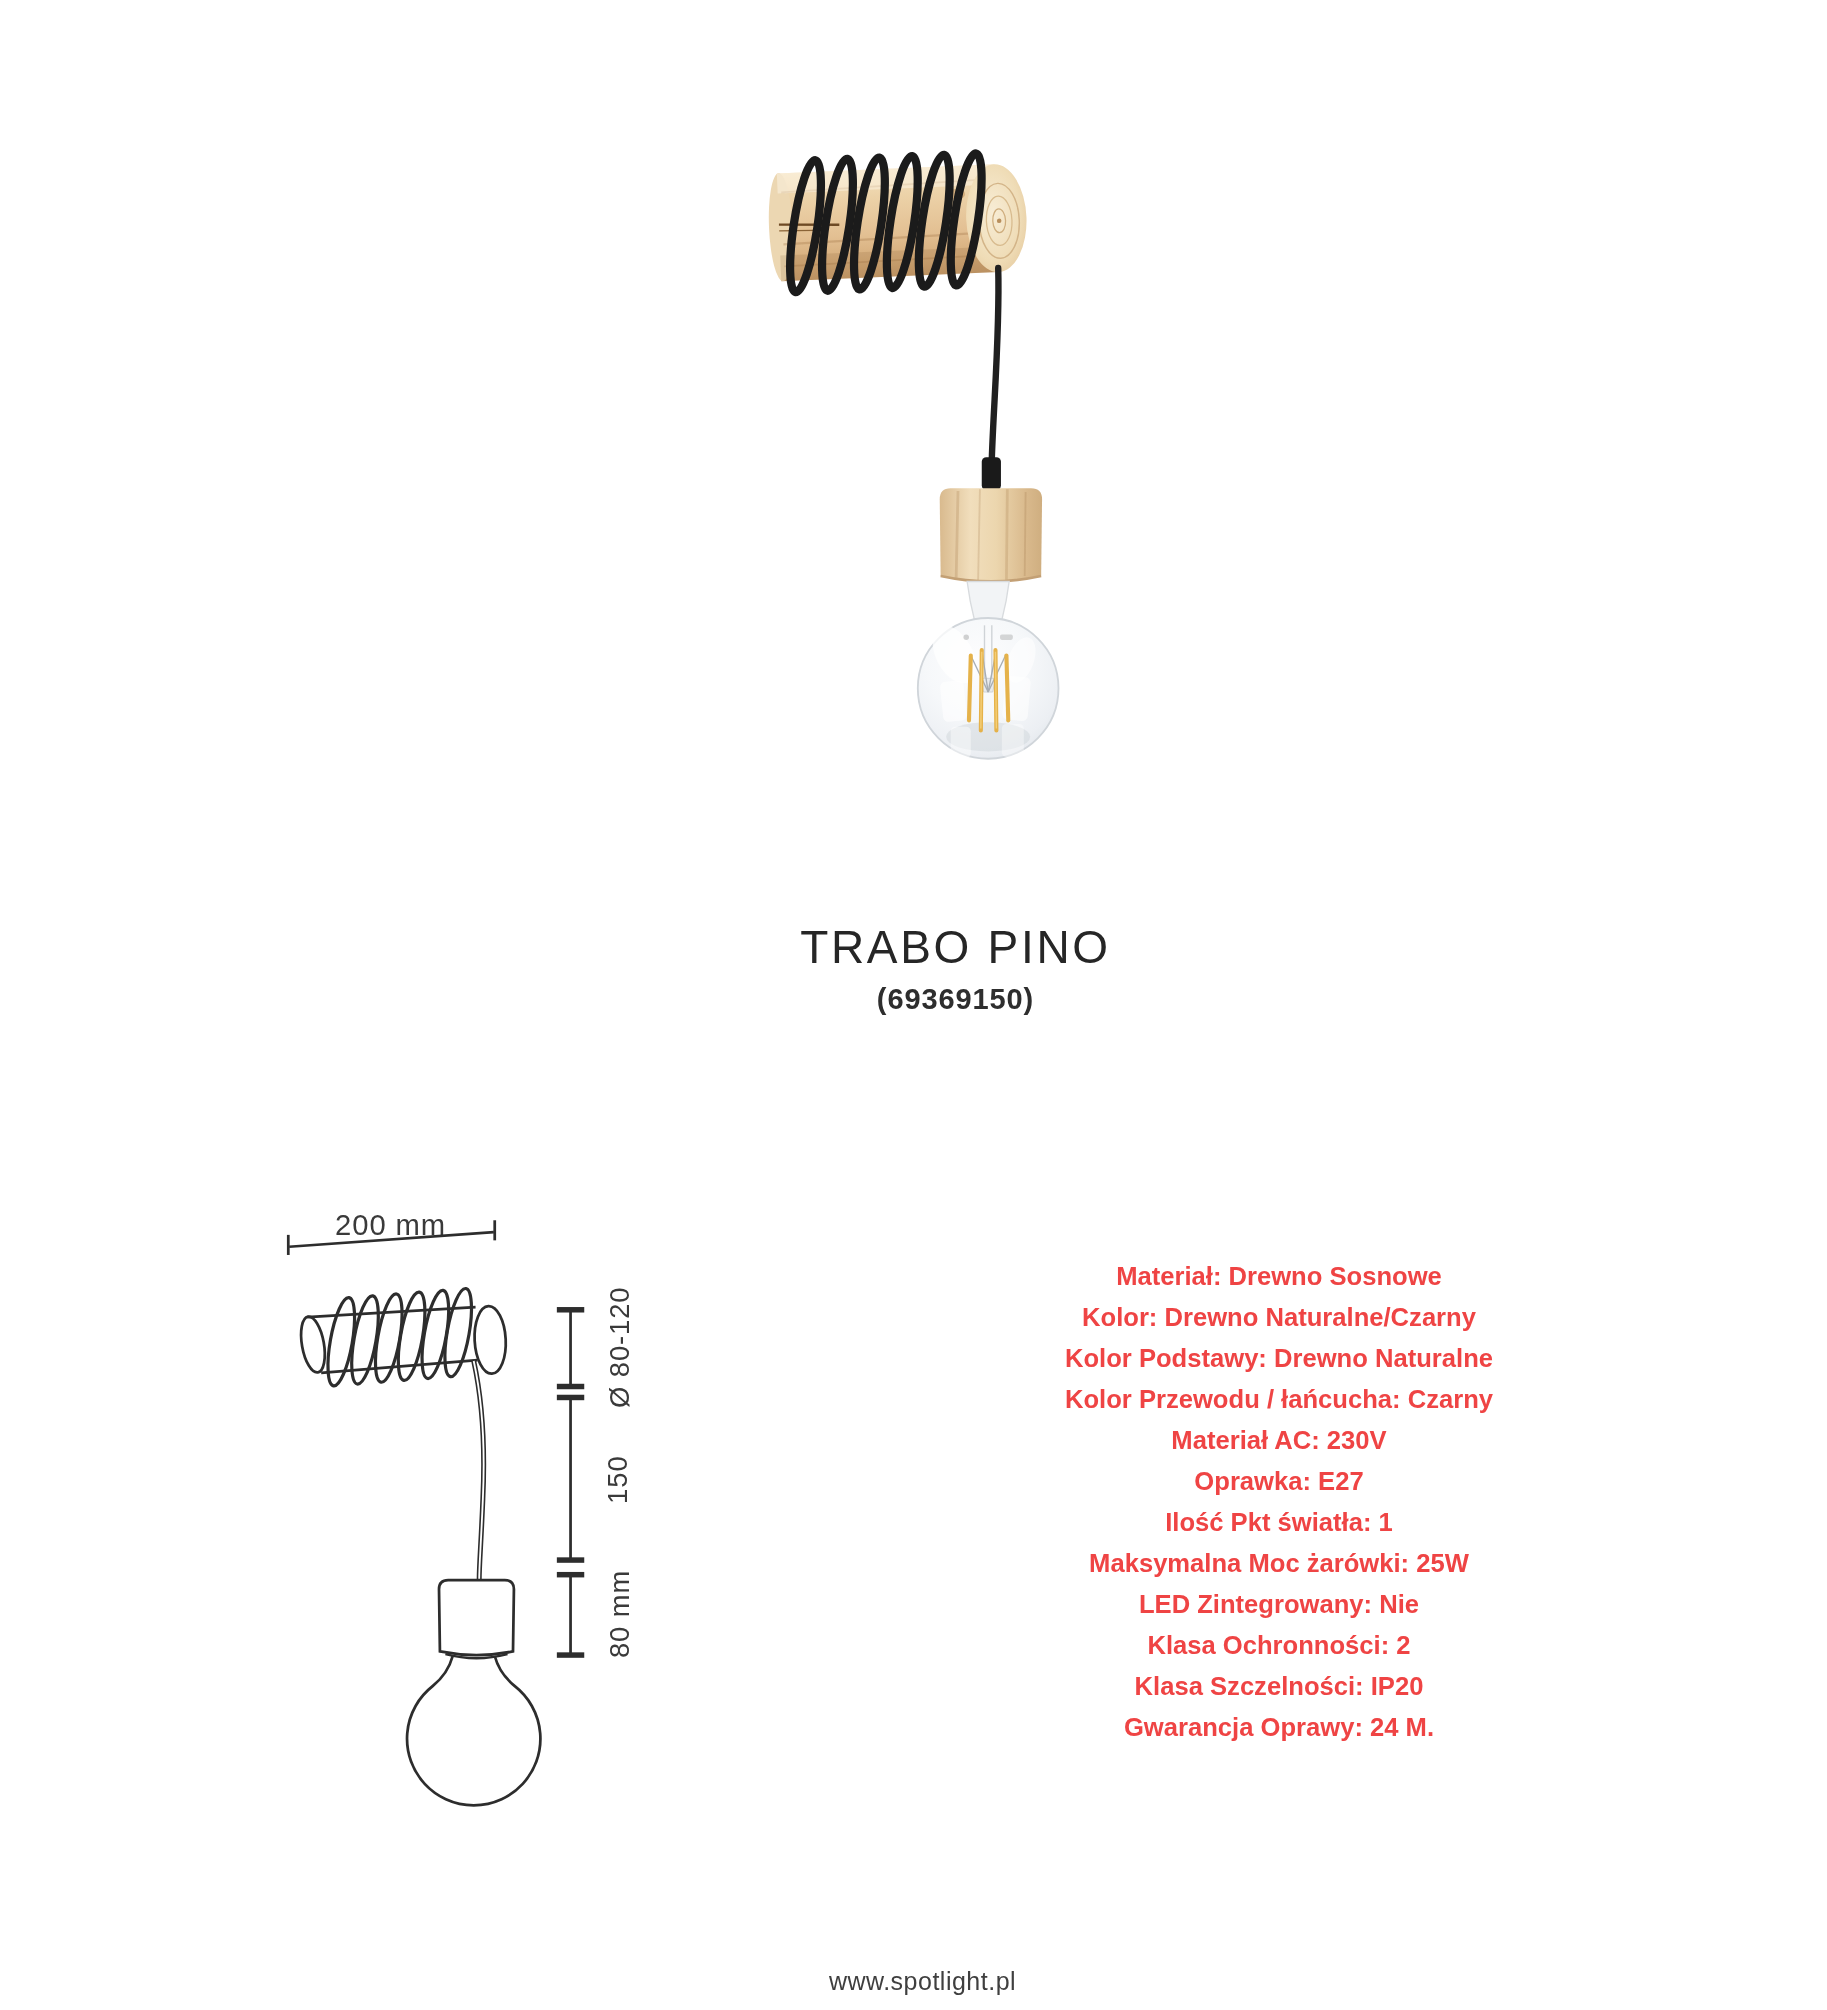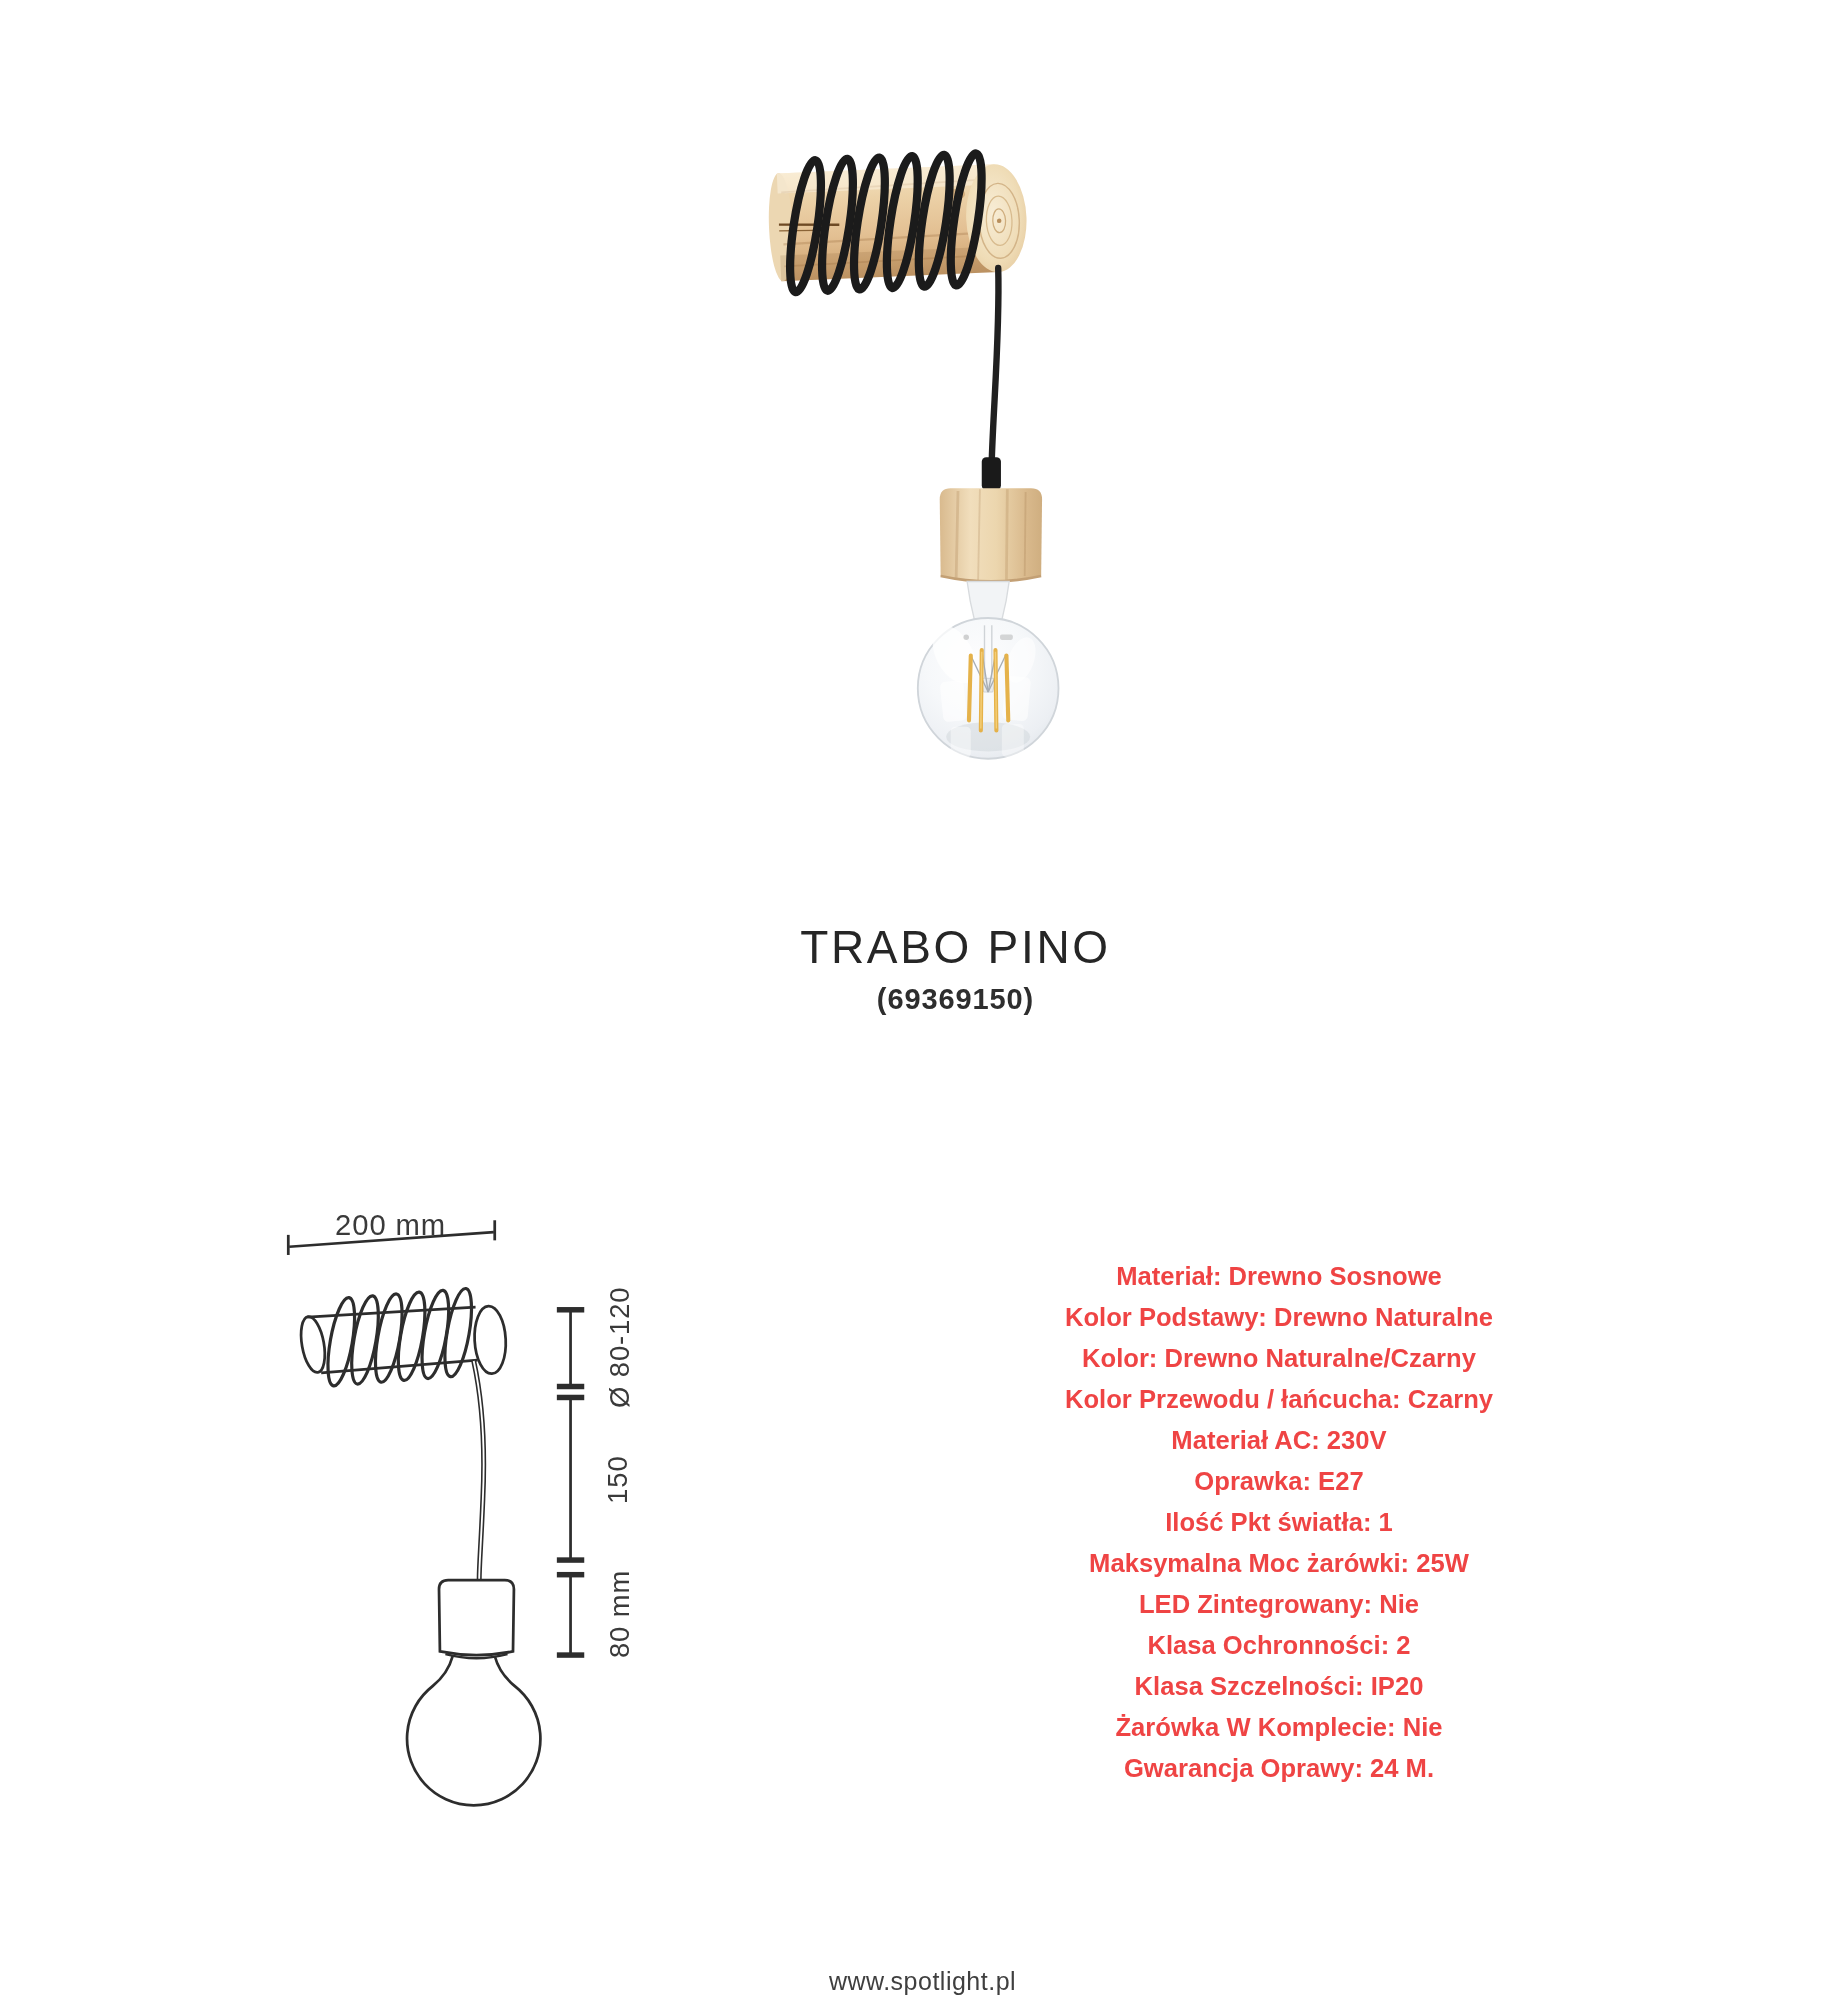--- a/index.html
+++ b/index.html
@@ -187,30 +187,29 @@
         <path d="M 610 1811 L 640 1811"></path>
       </g>
     </g>
     <text class="dim-label-rot" x="678" y="1474" text-anchor="middle" dy="0.35em" transform="rotate(-90 678 1474)">Ø 80-120</text>
     <text class="dim-label-rot" x="676" y="1619" text-anchor="middle" dy="0.35em" transform="rotate(-90 676 1619)">150</text>
     <text class="dim-label-rot" x="678" y="1766" text-anchor="middle" dy="0.35em" transform="rotate(-90 678 1766)">80 mm</text>
   </svg>
 
   <div class="abs specs">
       <div class="spec-line">Materiał: Drewno Sosnowe</div>
+      <div class="spec-line">Kolor: Drewno Naturalne/Czarny</div>
       <div class="spec-line">Kolor Podstawy: Drewno Naturalne</div>
-      <div class="spec-line">Kolor: Drewno Naturalne/Czarny</div>
       <div class="spec-line">Kolor Przewodu / łańcucha: Czarny</div>
       <div class="spec-line">Materiał AC: 230V</div>
       <div class="spec-line">Oprawka: E27</div>
       <div class="spec-line">Ilość Pkt światła: 1</div>
       <div class="spec-line">Maksymalna Moc żarówki: 25W</div>
       <div class="spec-line">LED Zintegrowany: Nie</div>
       <div class="spec-line">Klasa Ochronności: 2</div>
       <div class="spec-line">Klasa Szczelności: IP20</div>
-      <div class="spec-line">Żarówka W Komplecie: Nie</div>
       <div class="spec-line">Gwarancja Oprawy: 24 M.</div>
     </div>
 
   <div class="abs footer">www.spotlight.pl</div>
 
 </div>
 
 
 </body></html>

